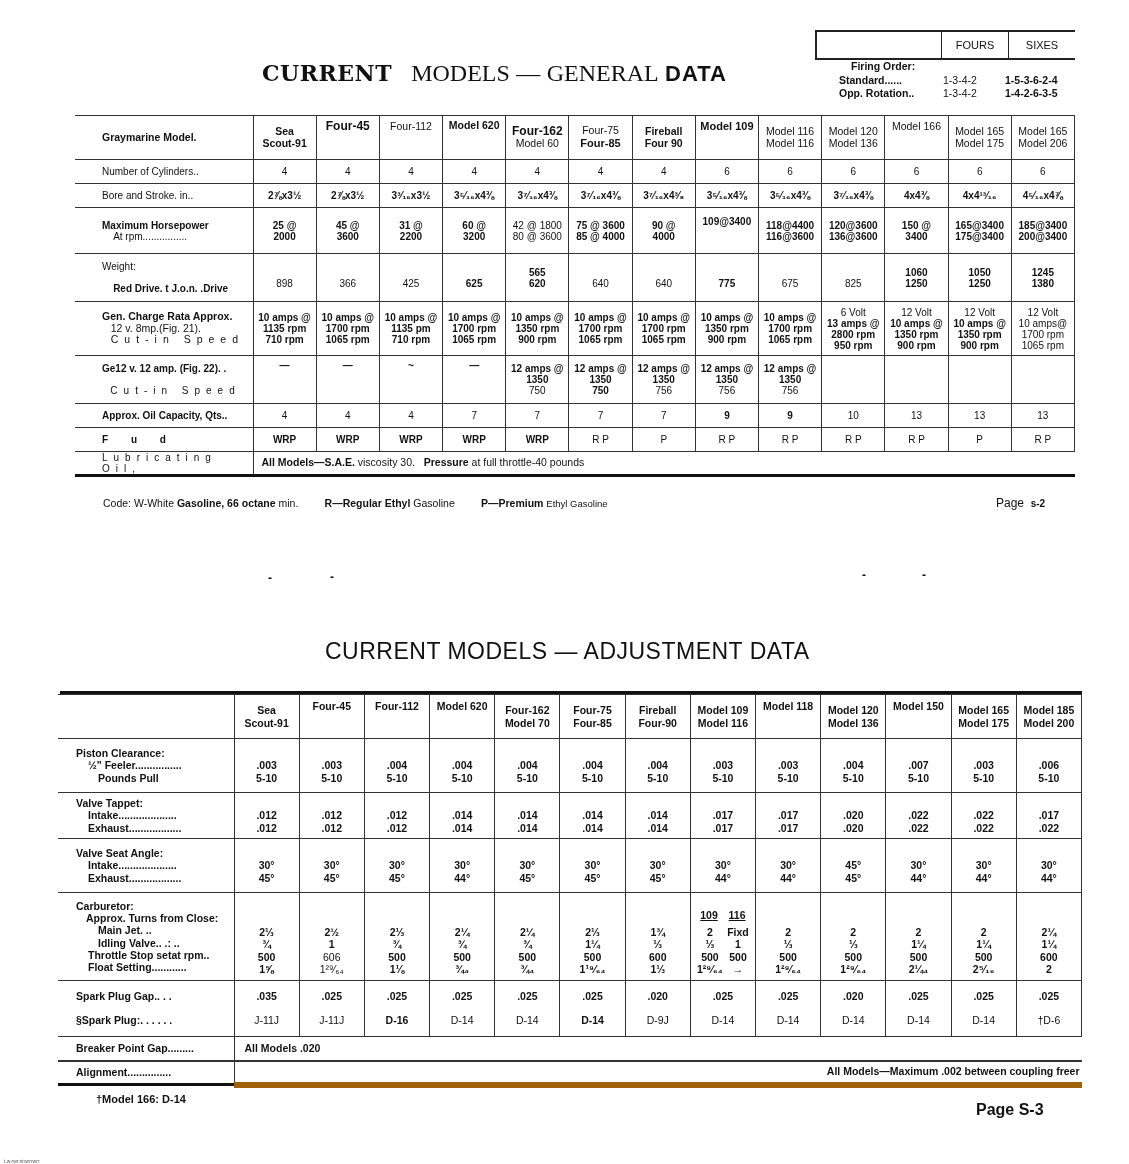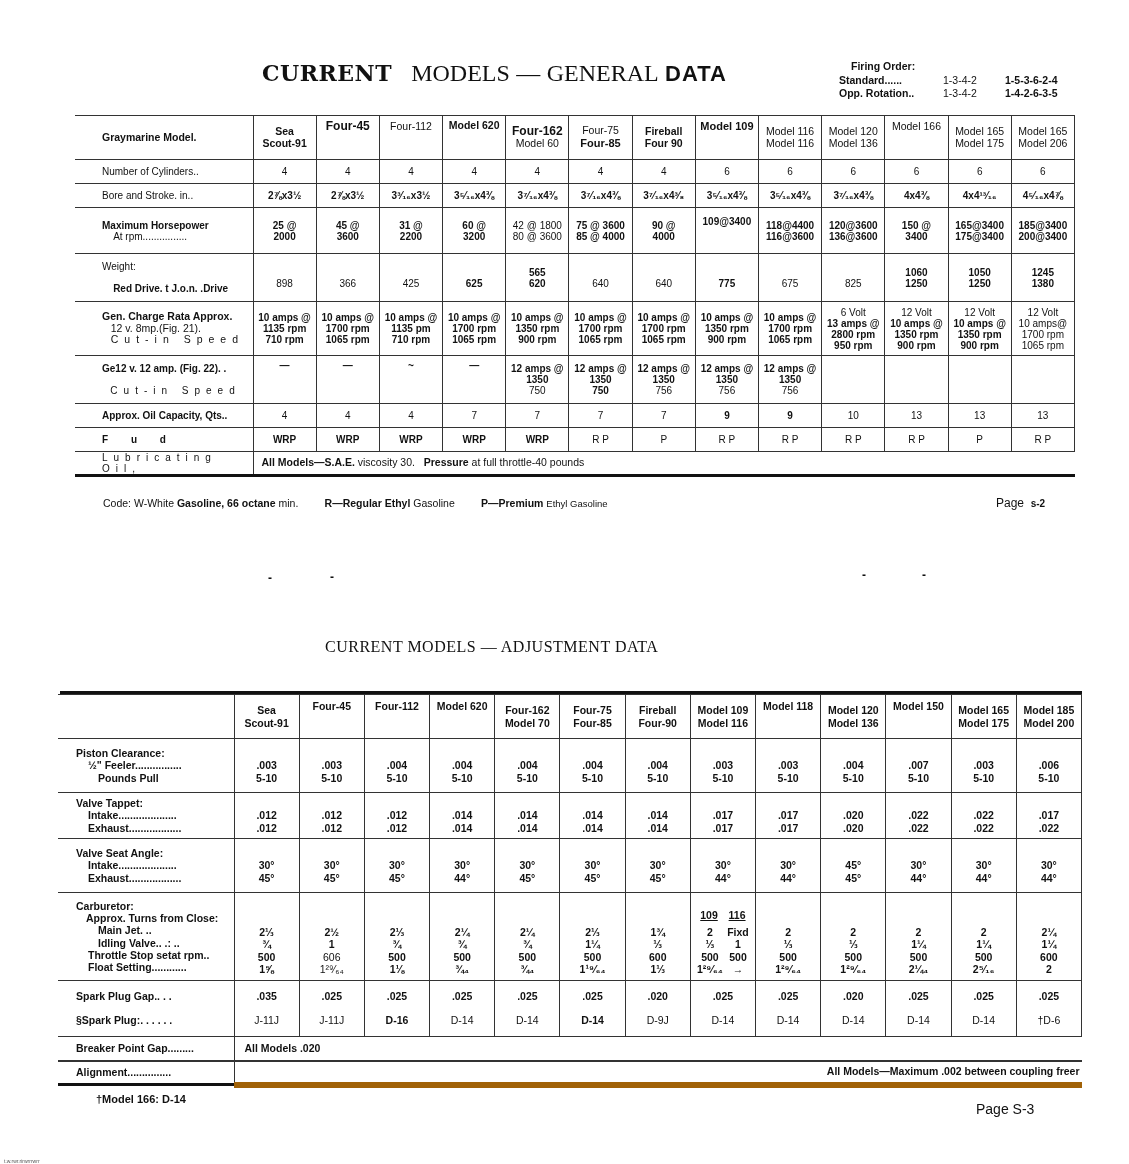--- a/index.html
+++ b/index.html
@@ -29,48 +29,52 @@
   .t1 td { border:1.5px solid #333; text-align:center; vertical-align:middle; padding:0 2px; line-height:1.1; }
   .t1 td.lab { text-align:left; padding-left:27px; border-left:none; }
   .t1 tr.h td { height:38px; font-size:10.5px; }
   .t1 .bold { font-weight:bold; }
   .spaced { letter-spacing:6px; }
 
   .code { left:103px; top:497px; font-size:10.5px; white-space:nowrap; }
   .page1 { left:996px; top:496px; font-size:12px; }
 
   
-  .title2 { left:325px; top:638px; font-family:Liberation Serif, serif; font-size:16px; white-space:nowrap; letter-spacing:0.5px; }
+  .title2 { left:325px; top:638px; font-family:Liberation Sans, sans-serif; font-size:23px; white-space:nowrap; letter-spacing:0.5px; }
 
   
   .t2 { left:58px; top:694px; width:1024px; font-size:10.5px; font-weight:bold; }
   .t2 td { border:1.5px solid #333; text-align:center; vertical-align:middle; padding:0 2px; line-height:1.2; }
   .t2 td.lab { text-align:left; padding-left:18px; border-left:none; }
   .t2 tr.h td { height:38px; }
   .t2 .sub { padding-left:12px; display:block; }
   .t2 .sub2 { padding-left:22px; display:block; }
   .top-rule { left:60px; top:691px; width:1022px; height:3px; background:#111; }
 
   .foot2 { left:96px; top:1093px; font-size:11px; font-weight:bold; }
-  .page2 { left:976px; top:1101px; font-size:14px; font-weight:normal; }
+  .page2 { left:976px; top:1101px; font-size:16px; font-weight:bold; }
   .scrap { left:4px; top:1158px; font-size:5px; color:#555; }
   .marks { font-weight:bold; font-size:12px; }
 </style>
 </head>
 <body>
 
 <div class="abs title1">
   <span class="b1">CURRENT</span>&nbsp;&nbsp;
   <span class="r">MODELS</span>
   <span class="r">—</span>
   <span class="r">GENERAL</span>
   <span class="b2">DATA</span>
 </div>
 
 <div class="abs firing">
+  <div class="hdr">
+    <div class="fours">FOURS</div>
+    <div class="sixes">SIXES</div>
+  </div>
   <div class="lbl">Firing Order:</div>
   <div class="row" style="top:44px">Standard......</div>
   <div class="v4" style="top:44px">1-3-4-2</div>
   <div class="v6" style="top:44px">1-5-3-6-2-4</div>
   <div class="row" style="top:57px">Opp. Rotation..</div>
   <div class="v4" style="top:57px">1-3-4-2</div>
   <div class="v6" style="top:57px">1-4-2-6-3-5</div>
 </div>
 
 <table class="t1">

